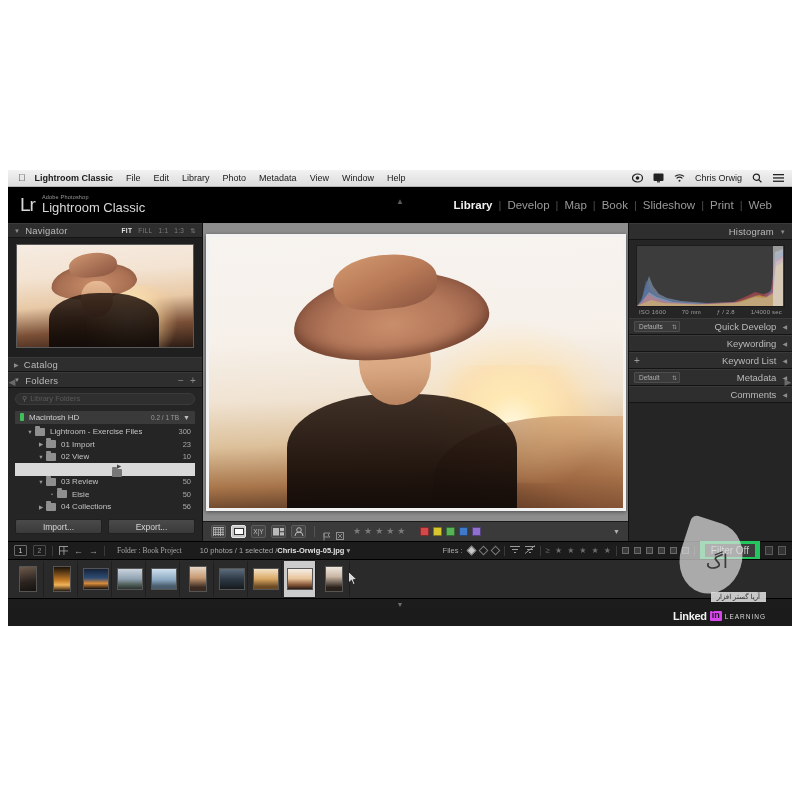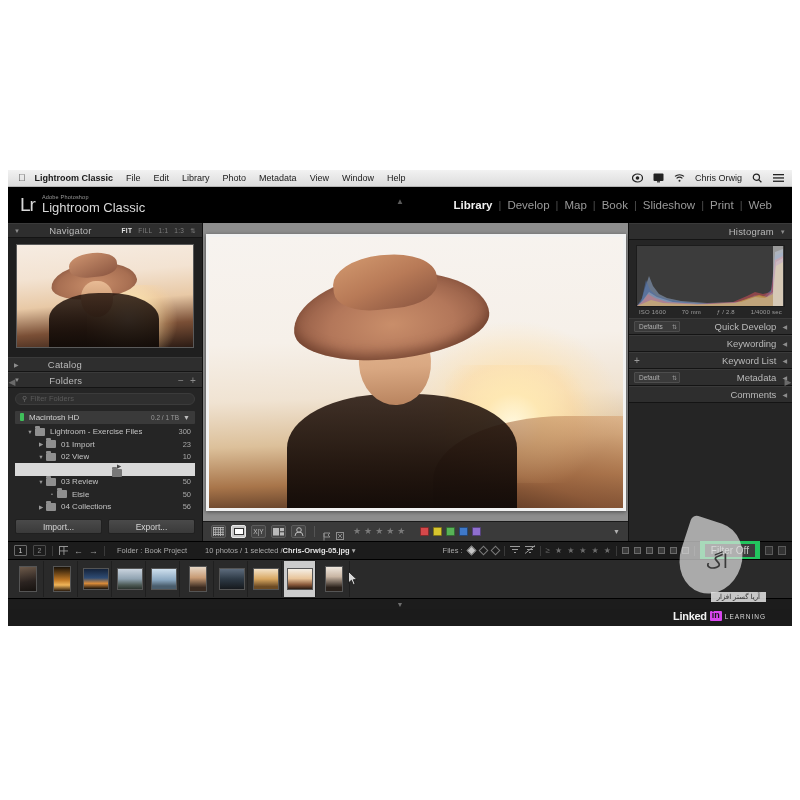--- a/index.html
+++ b/index.html
@@ -75,21 +75,21 @@
   .side-arrow.r { right: 1px; }
 
   
   .ph {
     height: 17px; background: #2e2e2e;
     border-top: 1px solid #3a3a3a; border-bottom: 1px solid #141414;
     display: flex; align-items: center; padding: 0 6px;
     font-size: 9.5px; color: #b9b9b9; letter-spacing:.2px;
   }
   .ph .tri { font-size: 6px; color: #8d8d8d; margin-right: 5px; }
-  .ph .ttl { font-weight: 400; margin-left: 24px; }
+  .ph .ttl { font-weight: 400; }
   .ph .right { margin-left: auto; display: flex; align-items: center; gap: 6px; }
   .zoomopt { font-size: 6.5px; color: #7d7d7d; letter-spacing: .3px;}
   .zoomopt.on { color: #e3e3e3; font-weight: bold; }
   .ph .plus, .ph .minus { font-size: 10px; color:#8d8d8d; }
 
   
   .nav-prev { background: #1f1f1f; padding: 6px 8px 9px 8px; }
   .nav-img {
     width: 100%; height: 104px; border: 1px solid #5a5a5a;
     background: linear-gradient(175deg,#f6ece2 0%,#f3e3d2 30%,#e8c9a6 55%,#7a4f36 78%,#2b1b14 100%);
@@ -257,21 +257,21 @@
     font-size: 8px; color: #9d9d9d;
   }
   .fs-pg { width: 13px; height: 11px; border:1px solid #6a6a6a; color:#cfcfcf;
            font-size:7px; display:flex;align-items:center;justify-content:center; border-radius:1px;}
   .fs-pg.alt { color:#8a8a8a; border-color:#4a4a4a;}
   .fs-sep { width:1px; height:10px; background:#3a3a3a; }
   .fs-grid { width:9px;height:9px;
     background-image: linear-gradient(#9a9a9a 1px, transparent 1px), linear-gradient(90deg,#9a9a9a 1px, transparent 1px);
     background-size: 4.5px 4.5px; }
   .fs-arrow { color:#9a9a9a; font-size:9px; }
-  .fs-path { margin-left: 6px; font-size: 7.5px; color:#a9a9a9; }
+  .fs-path { margin-left: 6px; font-size: 7.5px; color:#a9a9a9;font-family:Liberation Serif, serif; }
   .fs-count { margin-left: 12px; font-size: 7.5px; color:#a9a9a9; }
   .fs-count b { color:#e2e2e2; }
   .fs-filter { margin-left:auto; display:flex; align-items:center; gap:5px; }
   .fs-filter .flt-lbl { font-size:7.5px; color:#a9a9a9; }
   .flagd { width:7px;height:7px; transform:rotate(45deg); border:1px solid #7a7a7a;}
   .flagd.f1 { background:#c7c7c7; }
   .fstar { color:#6d6d6d; font-size:8px; }
   .fclr { width:7px;height:7px;border:1px solid #6a6a6a; background:#3a3a3a;}
   .filter-off {
     background:#3c3c3c; border:5px solid #22c55e; border-radius:2px;
@@ -434,21 +434,21 @@
           <span class="tri">▼</span>
           <span class="ttl">Folders</span>
           <span class="right">
             <span class="minus">−</span>
             <span class="plus">+</span>
           </span>
         </div>
 
         <div class="fold-search">
           <span class="mag">⚲</span>
-          <span>Filter Folders</span>
+          <span>Library Folders</span>
         </div>
 
         <div class="vol-row">
           <span class="vol-led"></span>
           <span>Macintosh HD</span>
           <span class="vol-cap">0.2 / 1 TB</span>
           <span class="vol-tri">▼</span>
         </div>
 
         <div class="tree">

